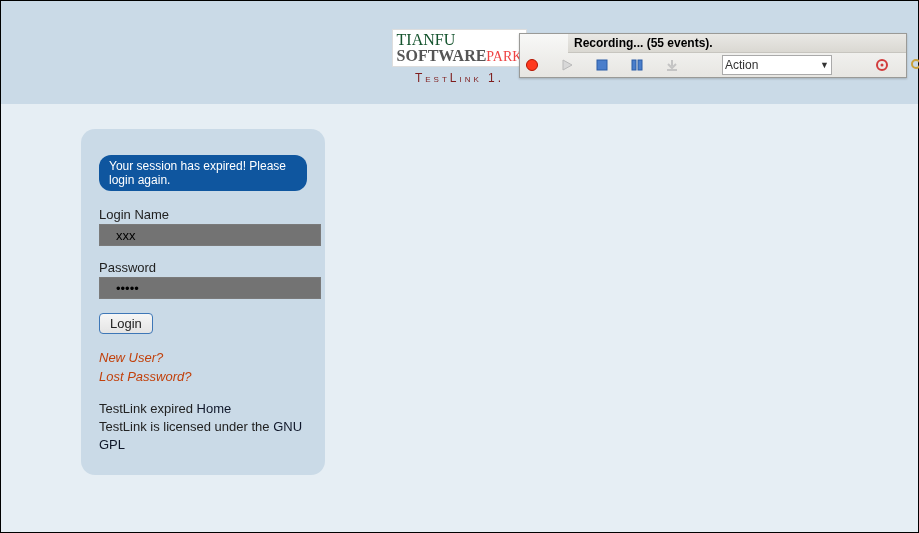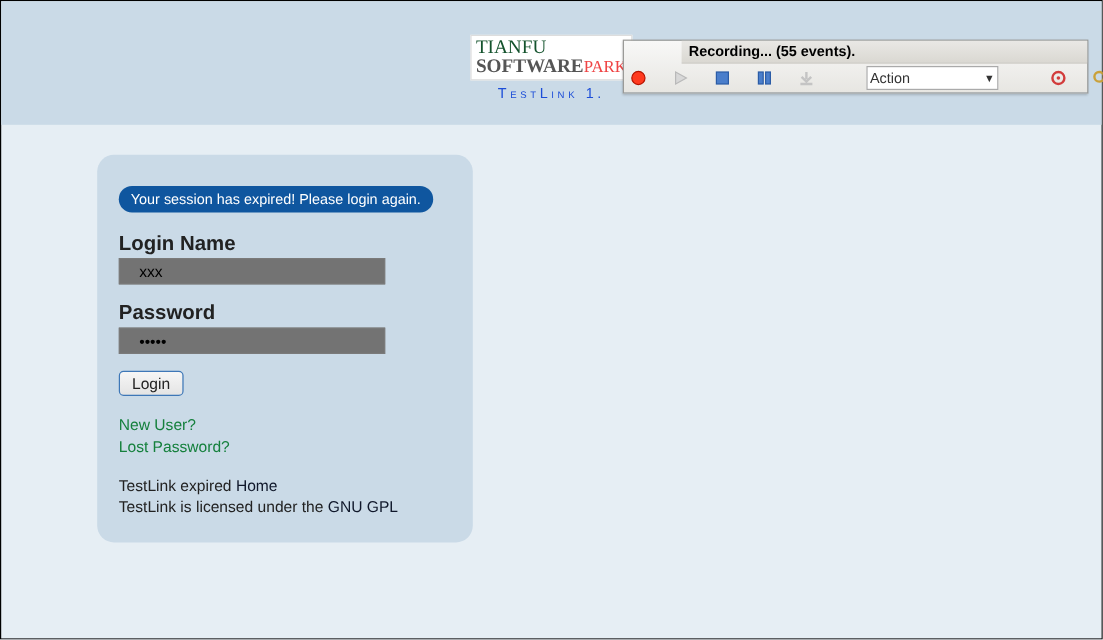--- a/index.html
+++ b/index.html
@@ -44,51 +44,51 @@
     font-size: 16px;
     color: #666;
     letter-spacing: 0px;
   }
   .logo-line2 .bold { font-weight: 700; color: #555; }
   .logo-line2 .grey { color: #ef4444; font-size: 14px; }
   .testlink-title {
     margin-top: 4px;
     font-family: Verdana, sans-serif;
     font-size: 12px;
-    color: #1d4ed8;
+    color: #7f1d1d;
     letter-spacing: 3px;
     font-variant: small-caps;
   }
 
   .login-panel {
     position: absolute;
     left: 80px;
     top: 128px;
-    width: 313px;
+    width: 244px;
     background: #cadae7;
     border-radius: 14px;
     padding: 26px 18px 20px 18px;
   }
   .session-pill {
     background: #0f569f;
     color: #fff;
     font-size: 12px;
     padding: 4px 10px;
     border-radius: 12px;
     display: inline-block;
     margin-bottom: 14px;
     font-family: Verdana, sans-serif;
     letter-spacing: 0;
   }
   .field-label {
     color: #222;
-    font-size: 17px;
+    font-size: 13px;
     margin-top: 2px;
     margin-bottom: 2px;
-    font-weight: bold;
+    font-weight: normal;
   }
   .text-input {
     width: 222px;
     height: 22px;
     border: 1px solid #7a7a7a;
     font-size: 13px;
     padding: 2px 16px;
     background: #737373;
     font-family: Verdana, sans-serif;
     margin-bottom: 14px;
@@ -103,21 +103,21 @@
     font-family: Verdana, sans-serif;
     color: #222;
     cursor: pointer;
     margin-bottom: 16px;
   }
   .link-line {
     color: #1a4b78;
     font-size: 13px;
     margin-bottom: 4px;
   }
-  .link-line a { color: #15803d; text-decoration: none; cursor: pointer; }
+  .link-line a { color: #c2410c; text-decoration: none; cursor: pointer; font-style: italic; }
   .footer-text {
     margin-top: 16px;
     color: #222;
     font-size: 13px;
     line-height: 1.4;
   }
   .footer-text a { color: #0f172a; text-decoration: none; }
 
   
   .recorder {

